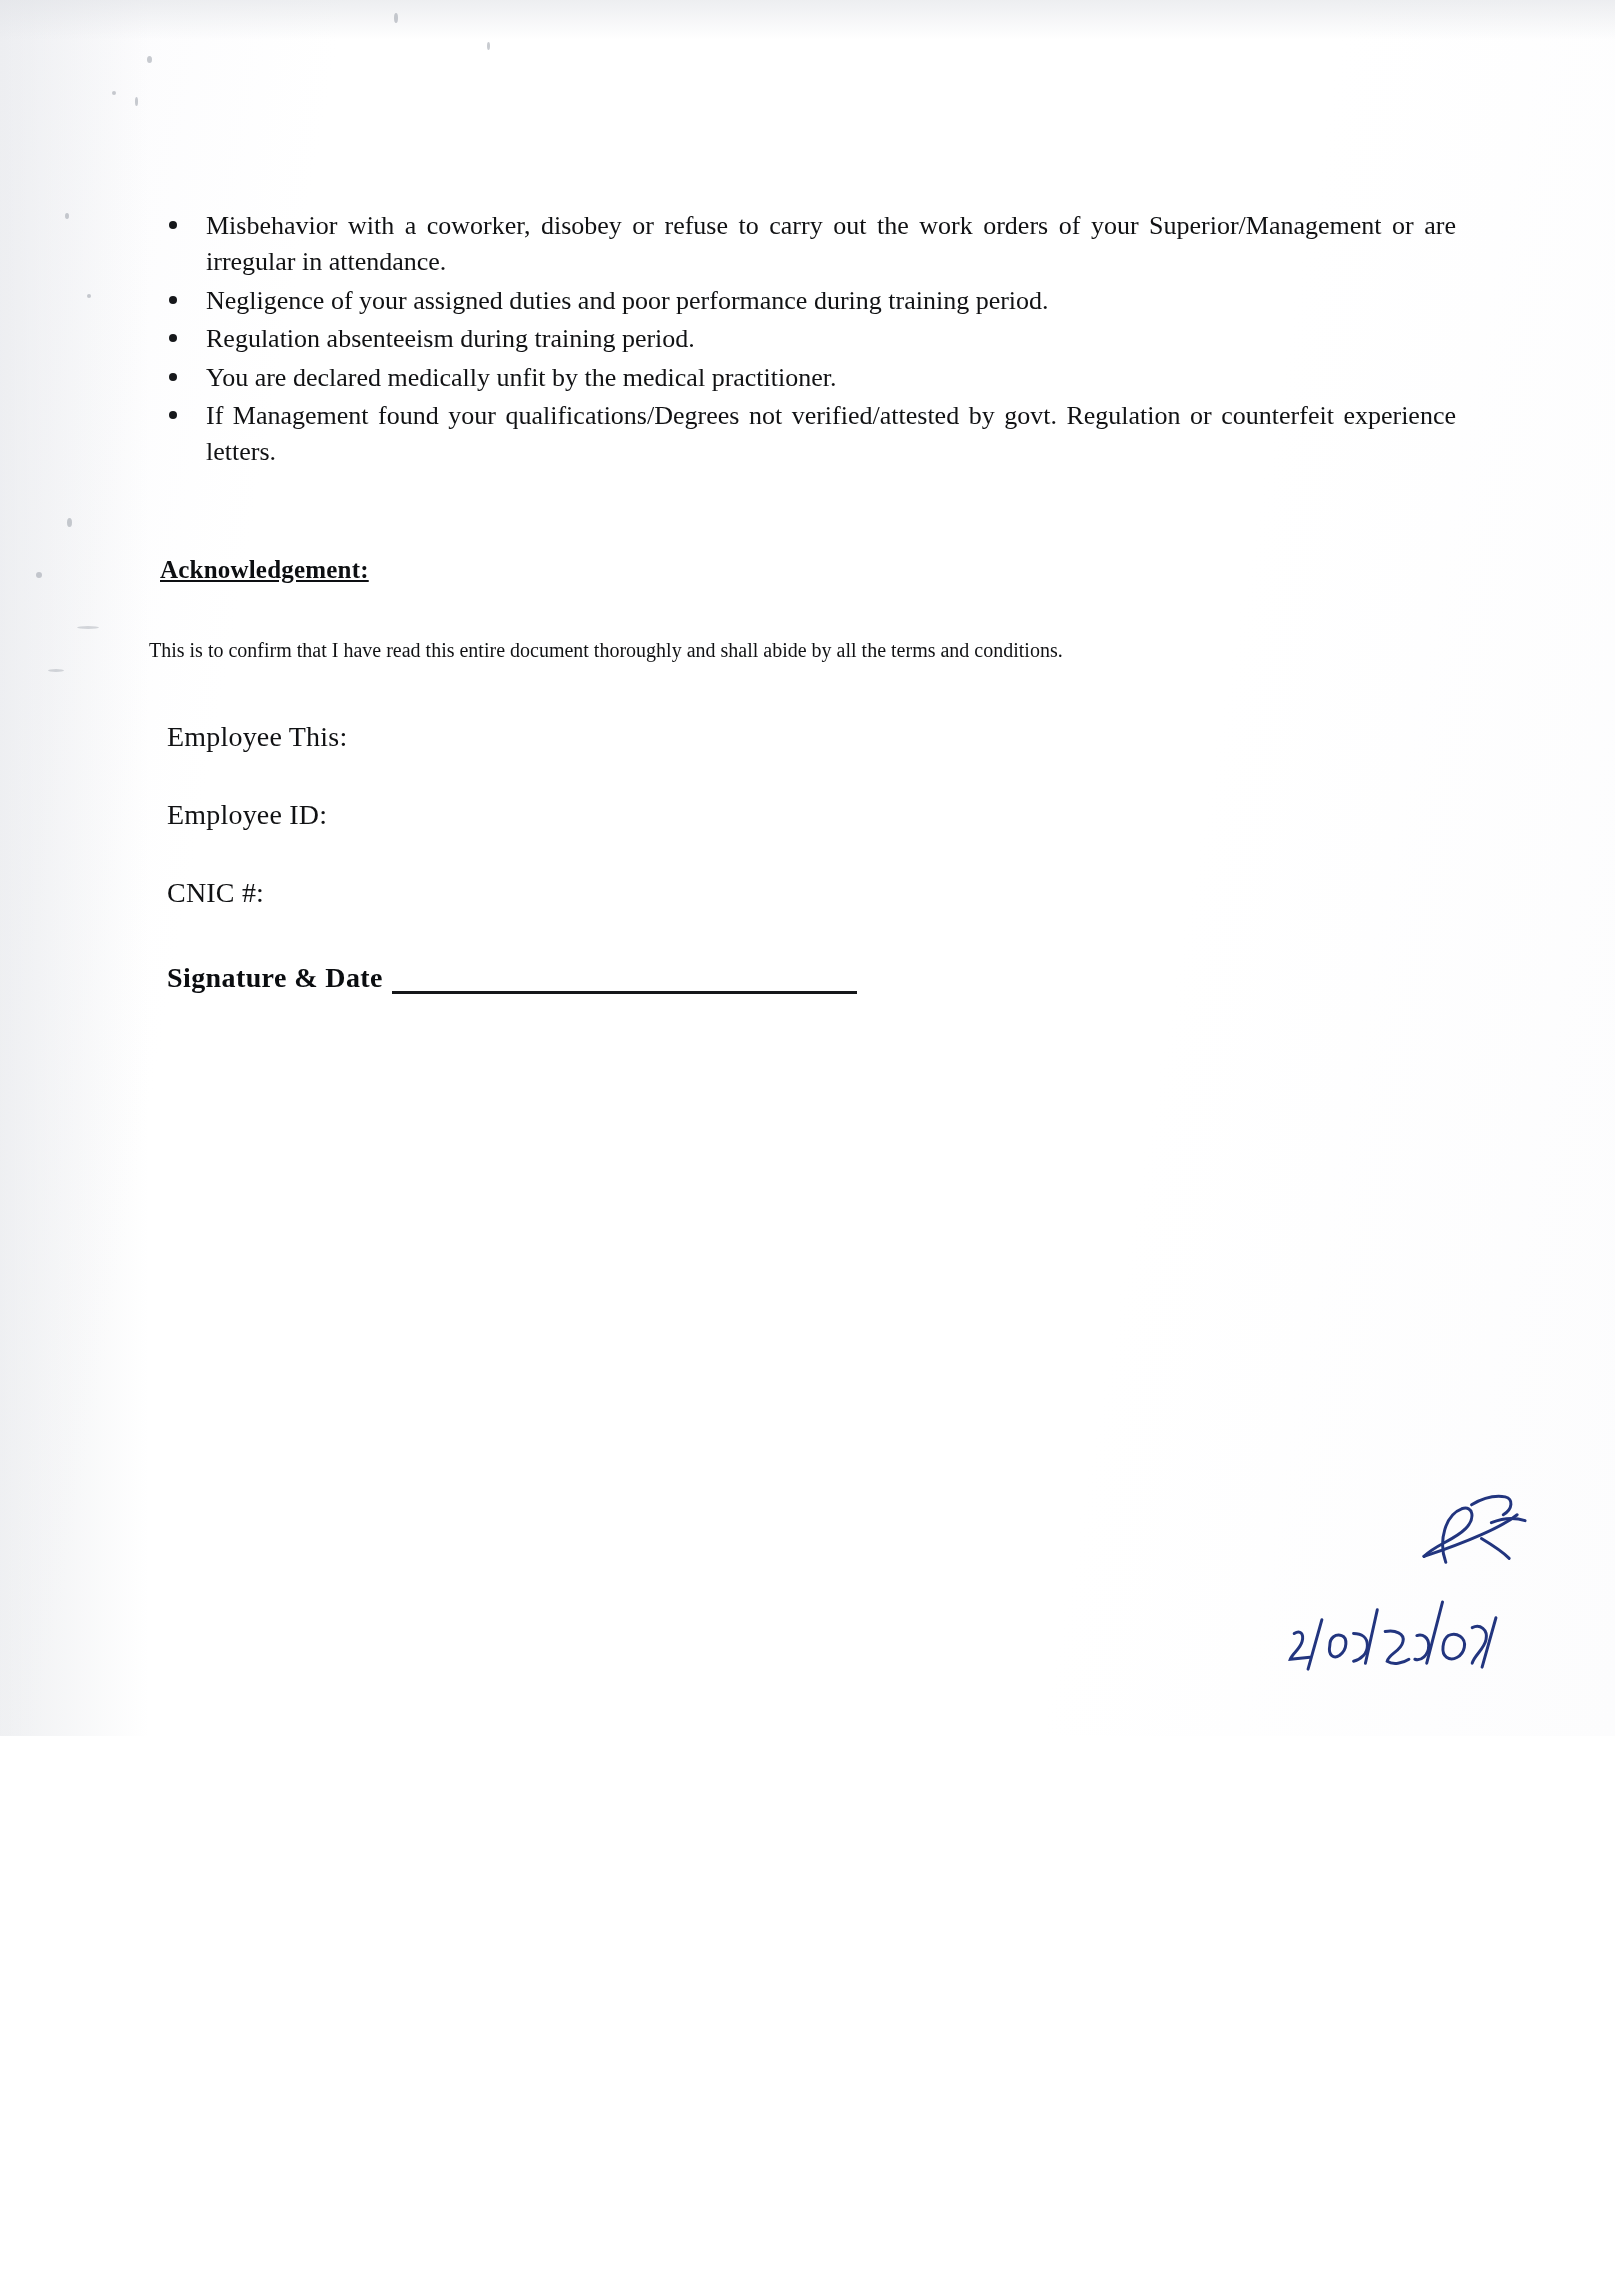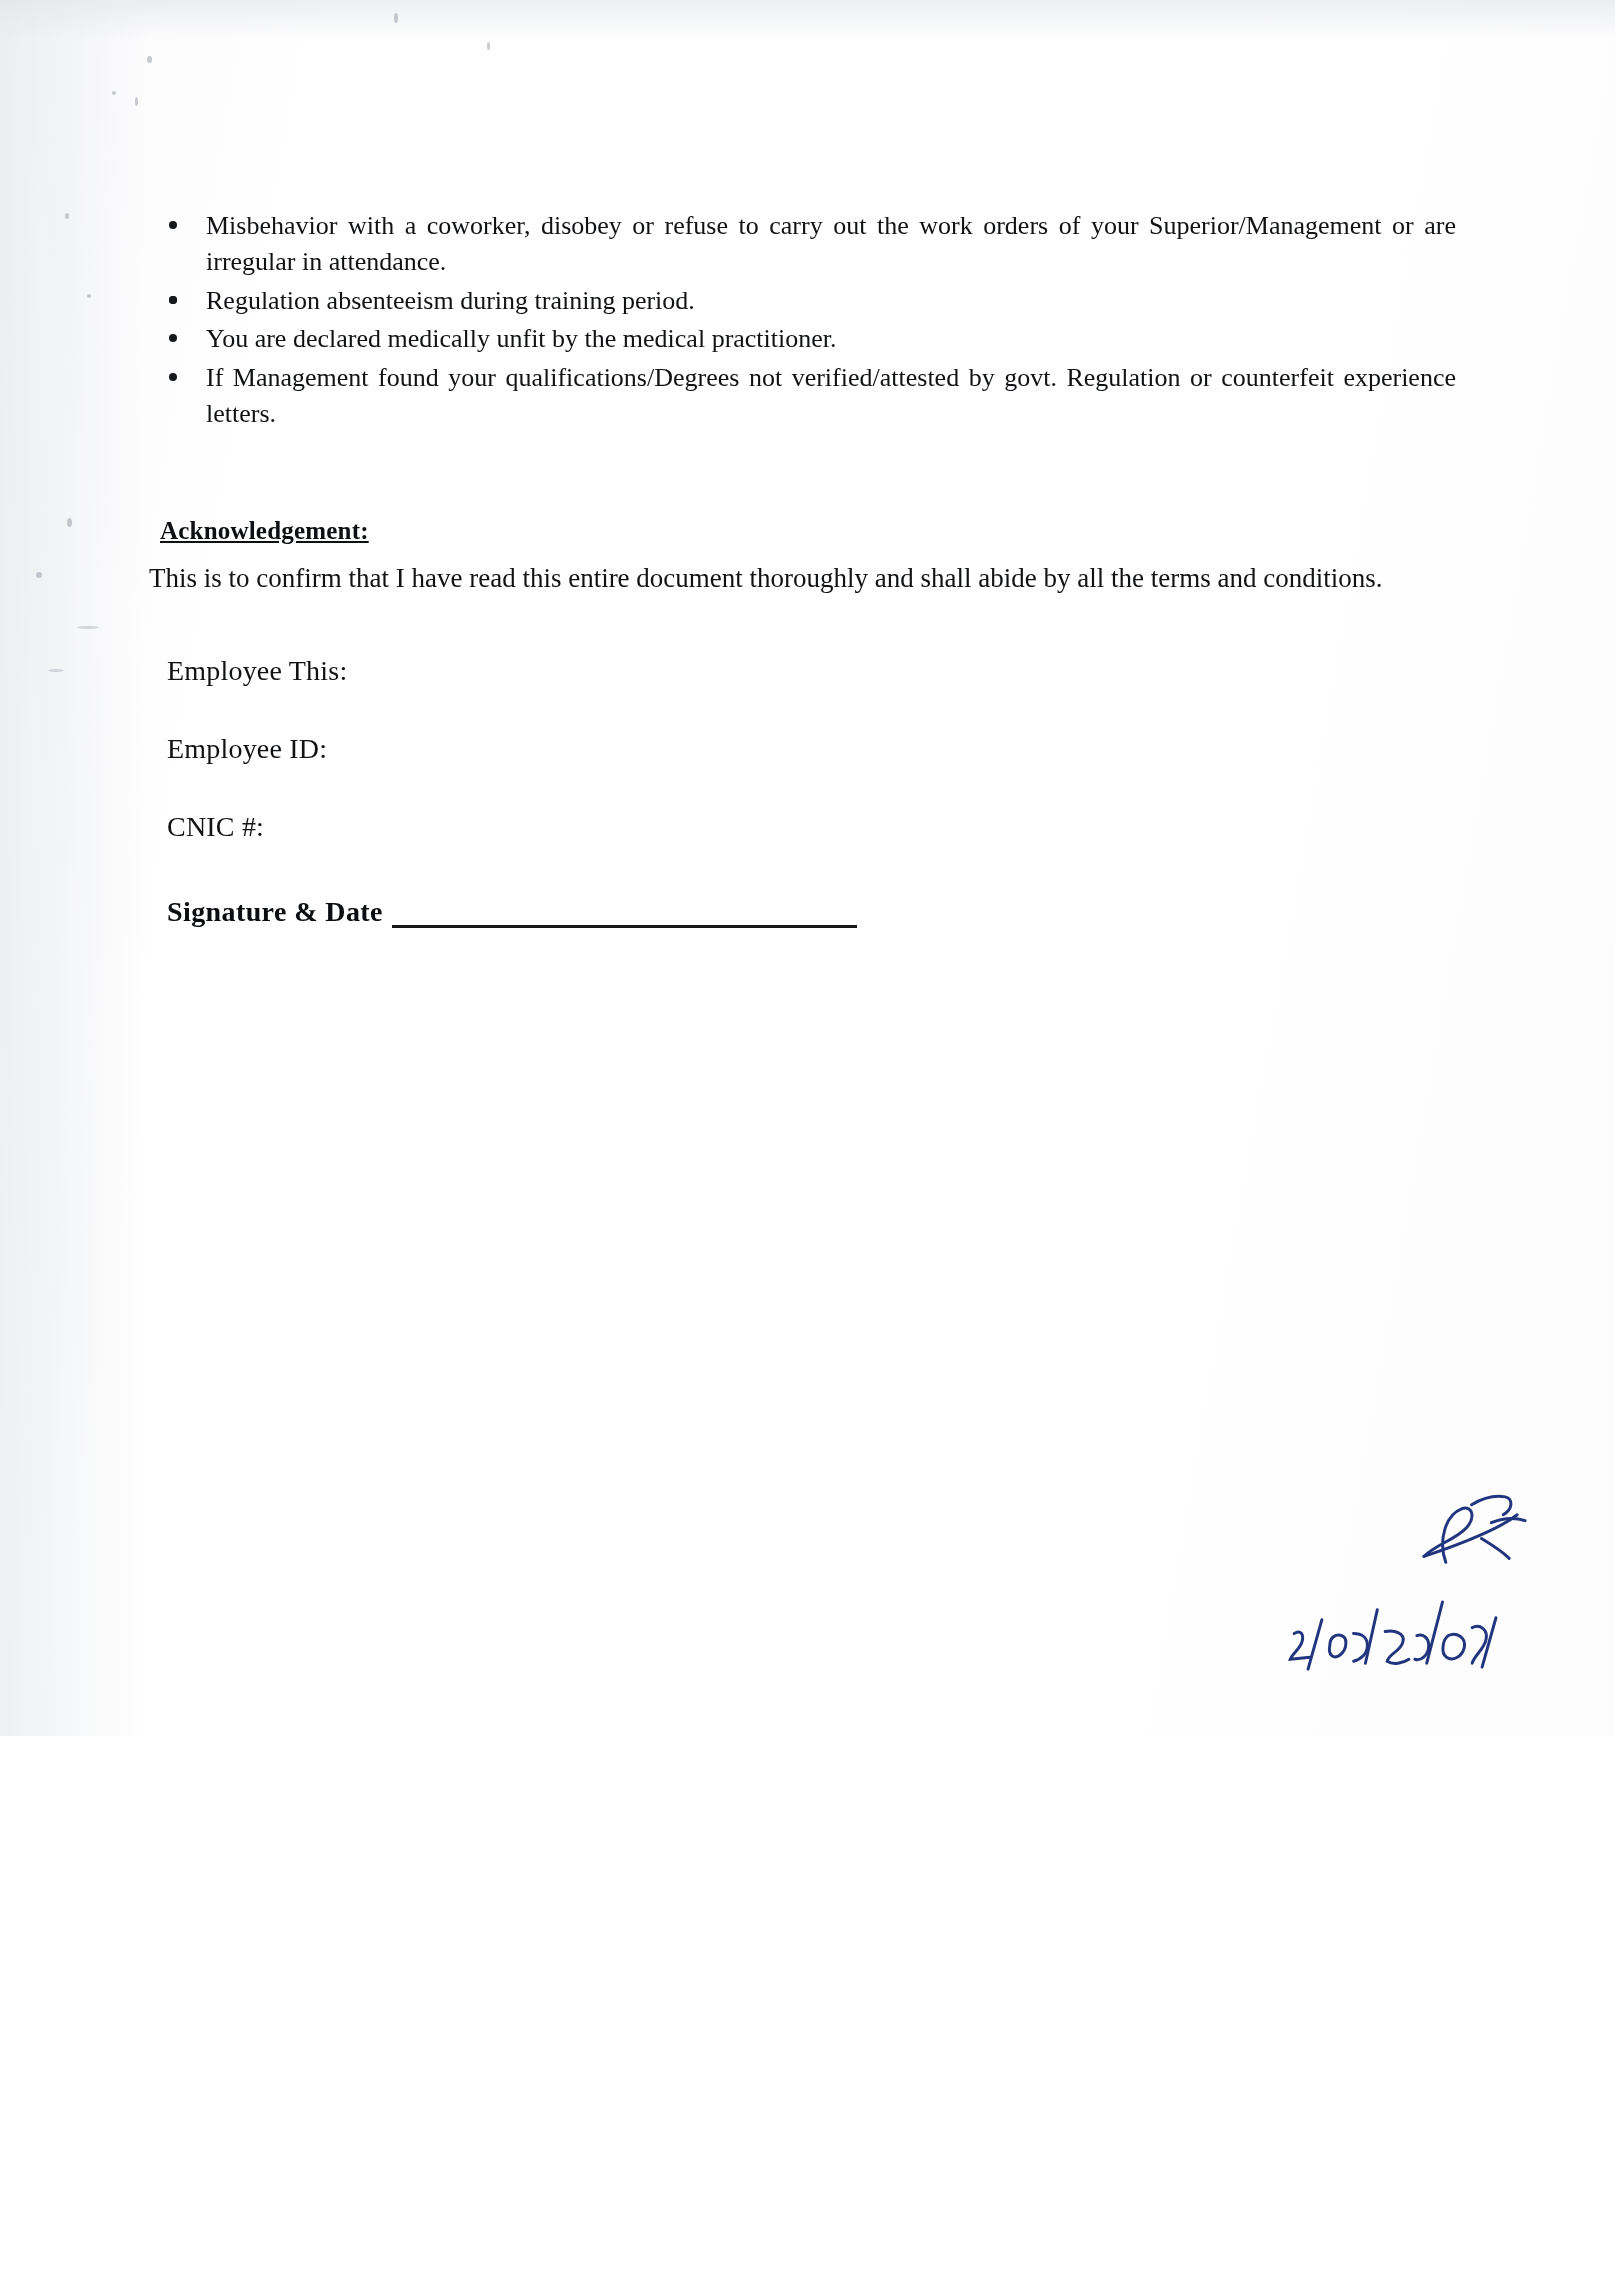--- a/index.html
+++ b/index.html
@@ -78,22 +78,22 @@
   .ack-heading {
     margin-top: 85px;
     font-size: 25px;
     font-weight: bold;
     color: #0d0f12;
     text-decoration: underline;
     letter-spacing: 0.2px;
     margin-left: 11px;
   }
   .ack-body {
-    margin-top: 14px;
-    font-size: 27px;
+    margin-top: 52px;
+    font-size: 20px;
     line-height: 1.42;
     color: #111214;
     text-align: justify;
     text-align-last: left;
     width: 1297px;
   }
 
   .fields {
     margin-top: 57px;
     margin-left: 18px;
@@ -178,20 +178,21 @@
 
   <div class="content">
 
     <ul class="bullets">
       <li class="justify-both">
         <span class="dot"></span>
         <span>Misbehavior with a coworker, disobey or refuse to carry out the work orders of your Superior/Management or are irregular in attendance.</span>
       </li>
       <li>
         <span class="dot"></span>
+        <span>Negligence of your assigned duties and poor performance during training period.</span>
       </li>
       <li>
         <span class="dot"></span>
         <span>Regulation absenteeism during training period.</span>
       </li>
       <li>
         <span class="dot"></span>
         <span>You are declared medically unfit by the medical practitioner.</span>
       </li>
       <li class="justify-both">

